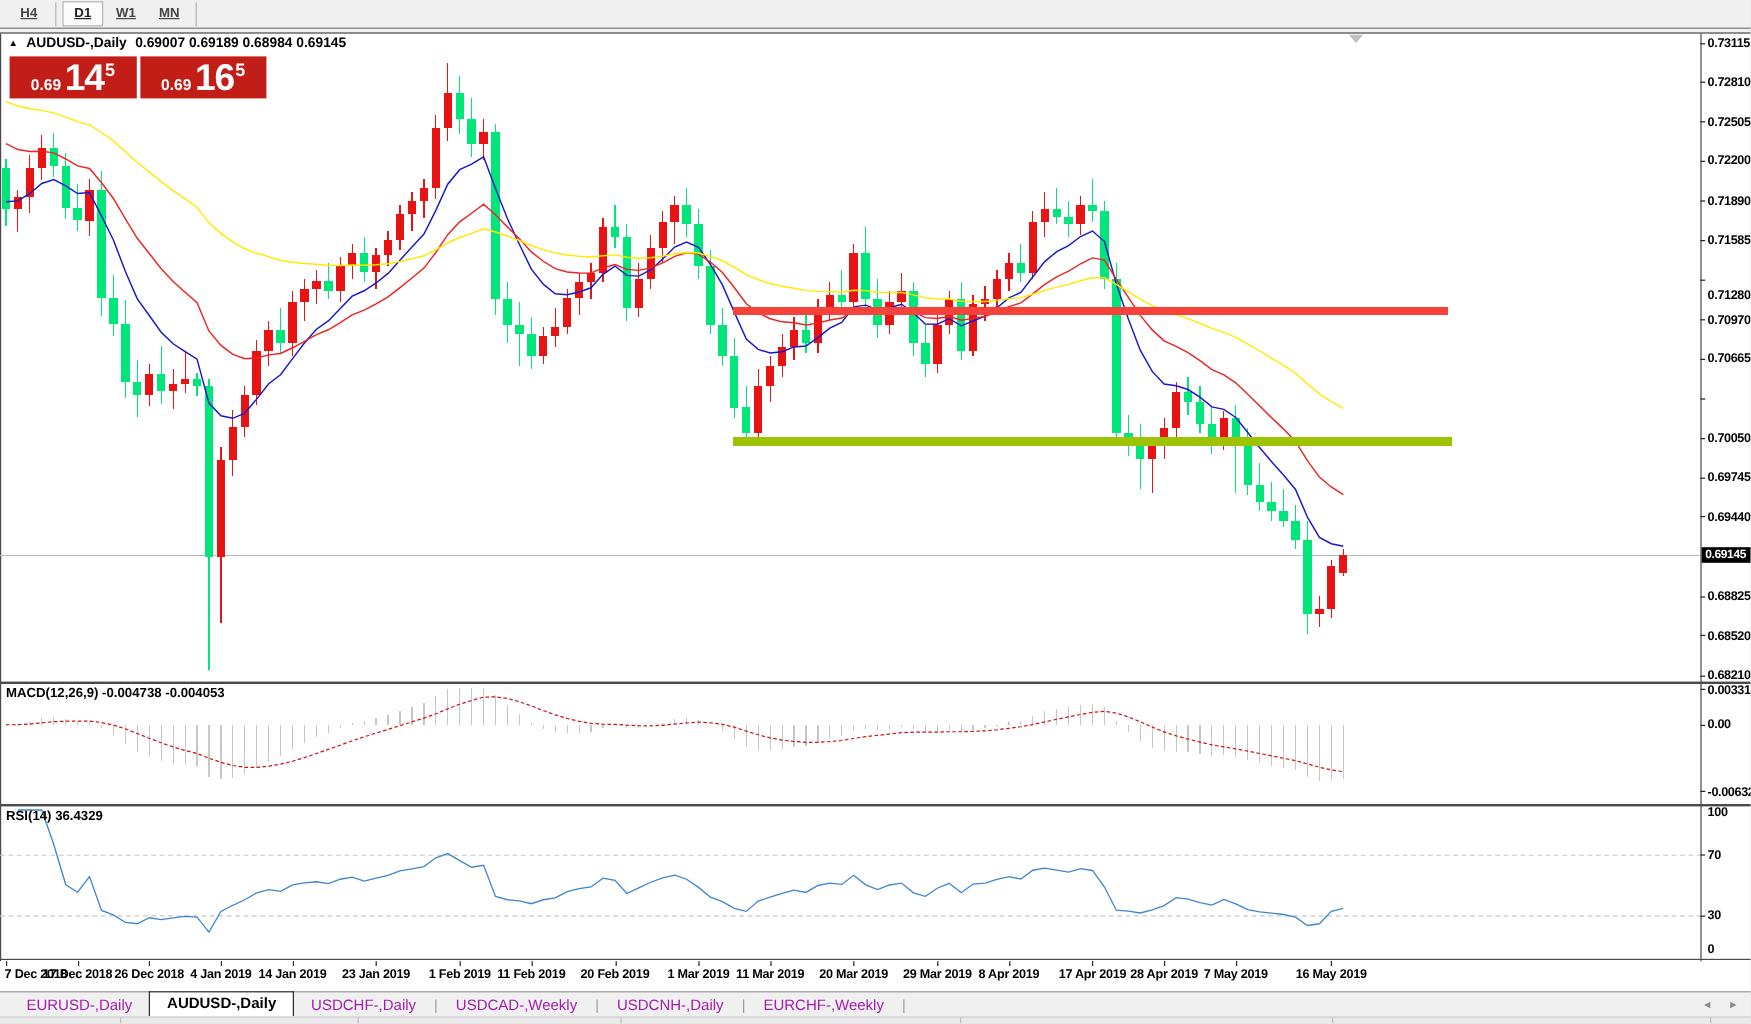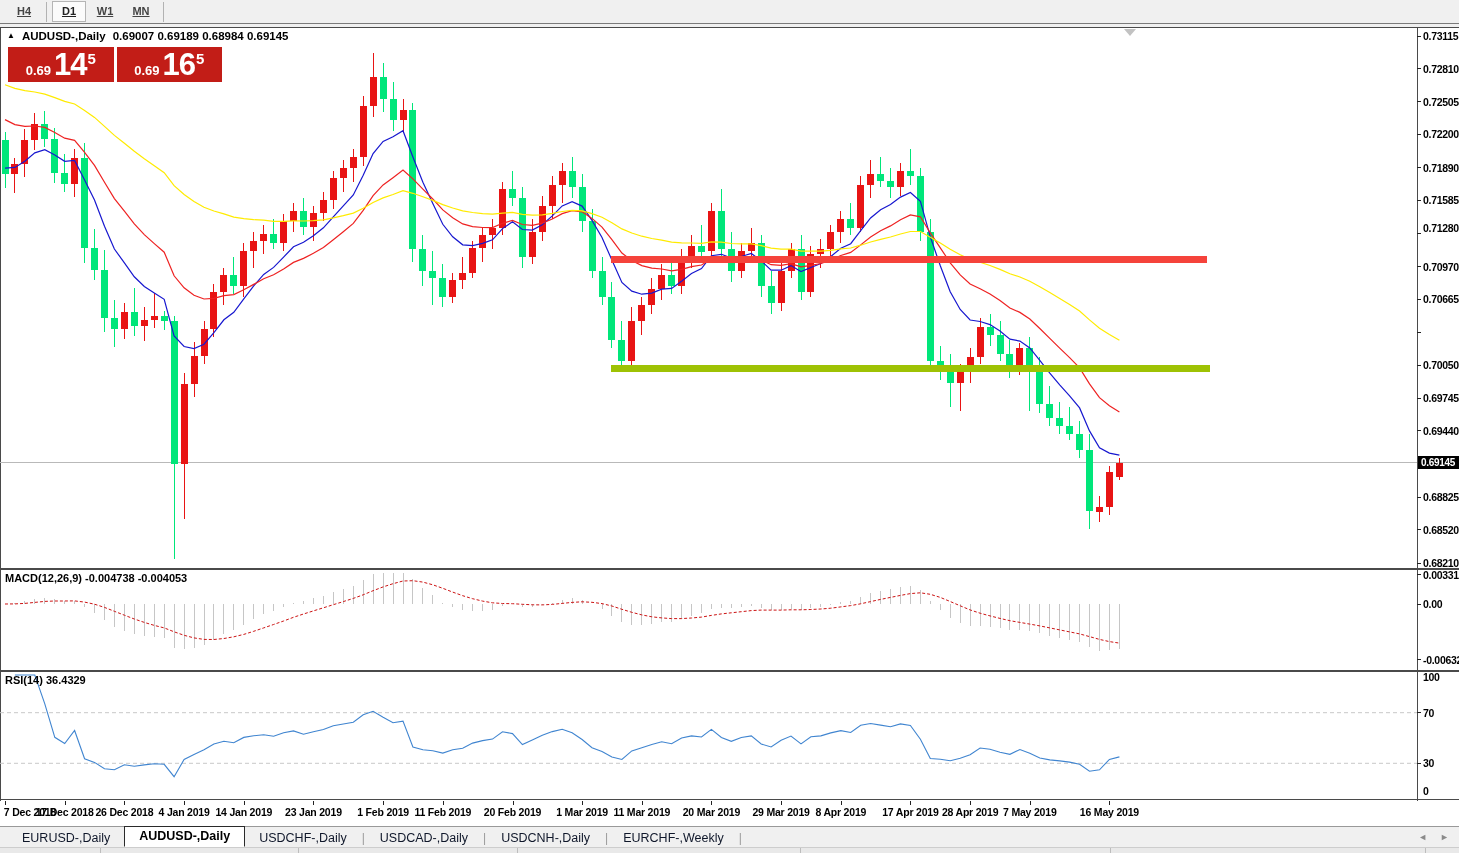--- a/index.html
+++ b/index.html
@@ -31,21 +31,21 @@
   .scroll-marker{position:absolute;top:29px;left:1124px;width:0;height:0;border-left:6px solid transparent;border-right:6px solid transparent;border-top:7px solid #c2c2c2;}
   
   .y-label{position:absolute;left:1423px;font-size:10.5px;font-weight:bold;color:#000;letter-spacing:-0.3px;white-space:nowrap;}
   .dashh{position:absolute;left:1417px;width:4px;height:1px;background:#222;}
   .price-tag{position:absolute;left:1418px;width:41px;height:13px;background:#000;color:#fff;font-size:10px;font-weight:bold;line-height:13px;padding-left:3px;box-sizing:border-box;letter-spacing:-0.3px;}
   .ind-label{position:absolute;top:2px;left:5px;font-size:11px;font-weight:bold;color:#000;white-space:nowrap;}
   .x-dash{position:absolute;width:1px;height:4px;background:#222;top:801px;}
   .x-label{position:absolute;top:806px;transform:translateX(-50%);font-size:10.5px;font-weight:bold;color:#000;white-space:nowrap;letter-spacing:-0.2px;}
   
   .tab-bar{position:absolute;top:826px;left:0;width:1459px;height:21px;background:#f0f0f0;border-top:1px solid #999;box-sizing:border-box;display:flex;align-items:flex-end;padding-left:8px;}
-  .tab{height:18px;line-height:18px;padding:0 14px;font-size:12.5px;color:#0f172a;white-space:nowrap;}
+  .tab{height:18px;line-height:18px;padding:0 14px;font-size:12.5px;color:#a21caf;white-space:nowrap;}
   .tab.active{background:#fff;border:1px solid #2a2a2a;border-bottom:1px solid #fff;color:#000;font-weight:bold;height:19px;line-height:19px;}
   .tab-sep{color:#9a9a9a;font-size:12px;line-height:18px;margin:0 1px;}
   .tab-nav{margin-left:auto;margin-right:10px;display:flex;gap:13px;align-items:center;height:20px;color:#8a8a8a;font-size:9px;}
   .status-strip{position:absolute;top:847px;left:0;width:1459px;height:6px;background:#e9e9e9;border-top:1px solid #cdcdcd;box-sizing:border-box;}
   .ss-div{position:absolute;top:0;width:1px;height:6px;background:#bdbdbd;}
 </style>
 </head>
 <body>
 
 <div id="app">
@@ -466,21 +466,21 @@
       <div class="y-label" style="top: 62.8px;">0.72810</div>
       <div class="dashh" style="top: 101px;"></div>
       <div class="y-label" style="top: 95.5px;">0.72505</div>
       <div class="dashh" style="top: 133.8px;"></div>
       <div class="y-label" style="top: 128.3px;">0.72200</div>
       <div class="dashh" style="top: 167.1px;"></div>
       <div class="y-label" style="top: 161.6px;">0.71890</div>
       <div class="dashh" style="top: 199.9px;"></div>
       <div class="y-label" style="top: 194.4px;">0.71585</div>
       <div class="dashh" style="top: 232.7px;"></div>
-      <div class="y-label" style="top: 222px; text-align: center;">0.71280</div>
+      <div class="y-label" style="top: 240px; text-align: center;">0.71280</div>
       <div class="dashh" style="top: 266px;"></div>
       <div class="y-label" style="top: 260.5px;">0.70970</div>
       <div class="dashh" style="top: 298.8px;"></div>
       <div class="y-label" style="top: 293.3px;">0.70665</div>
       <div class="dashh" style="top: 331.5px;"></div>
       <div class="y-label" style="top: 326px; margin-left: 37px;">0.70360</div>
       <div class="dashh" style="top: 364.8px;"></div>
       <div class="y-label" style="top: 359.3px;">0.70050</div>
       <div class="dashh" style="top: 397.6px;"></div>
       <div class="y-label" style="top: 392.1px;">0.69745</div>
@@ -541,21 +541,21 @@
       <div class="x-label" style="left: 1029.8px;">7 May 2019</div>
       <div class="x-dash" style="left: 1109.4px;"></div>
       <div class="x-label" style="left: 1109.4px;">16 May 2019</div>
     </div>
 
   <div class="tab-bar">
     <div class="tab">EURUSD-,Daily</div>
     <div class="tab active">AUDUSD-,Daily</div>
     <div class="tab">USDCHF-,Daily</div>
     <div class="tab-sep">|</div>
-    <div class="tab">USDCAD-,Daily</div>
+    <div class="tab">USDCAD-,Weekly</div>
     <div class="tab-sep">|</div>
     <div class="tab">USDCNH-,Daily</div>
     <div class="tab-sep">|</div>
     <div class="tab">EURCHF-,Weekly</div>
     <div class="tab-sep">|</div>
     <div class="tab-nav">
       <span>◄</span>
       <span>►</span>
     </div>
   </div>

